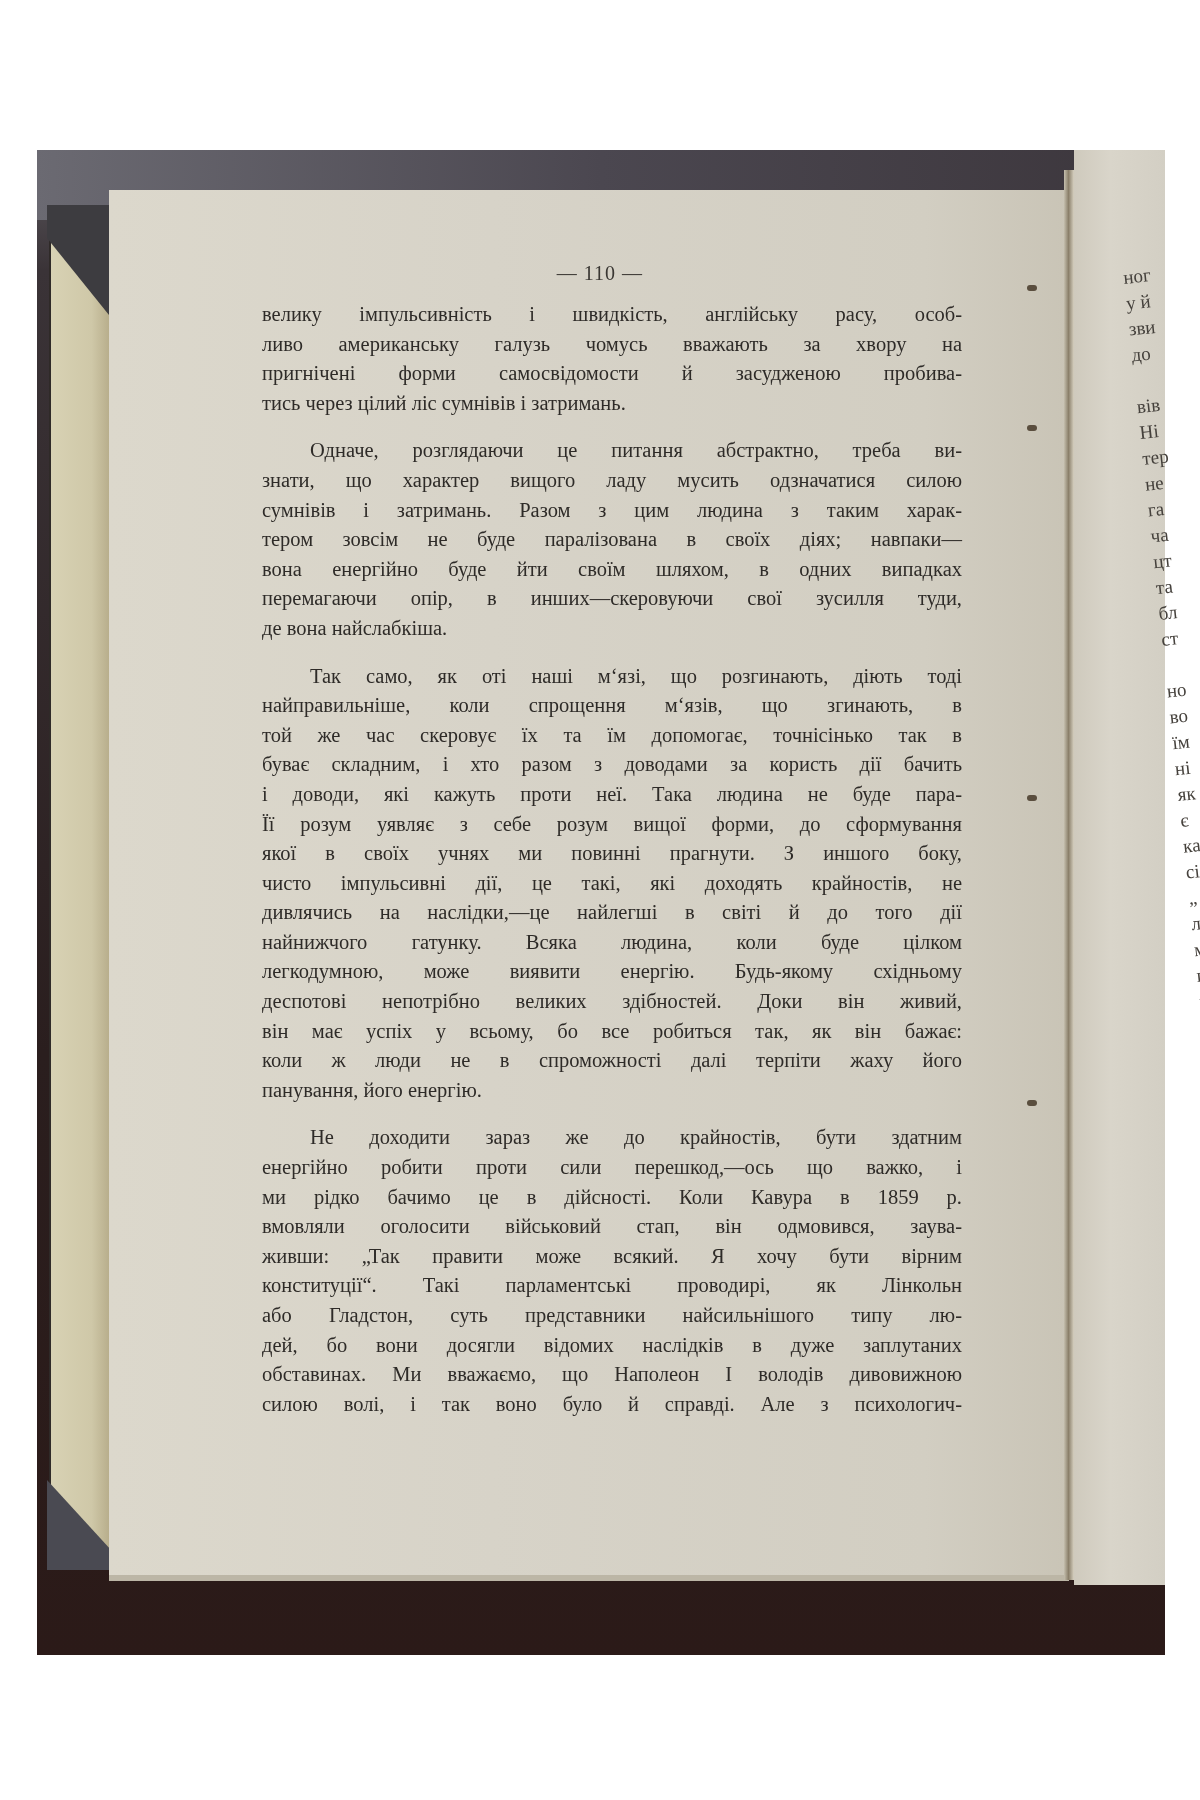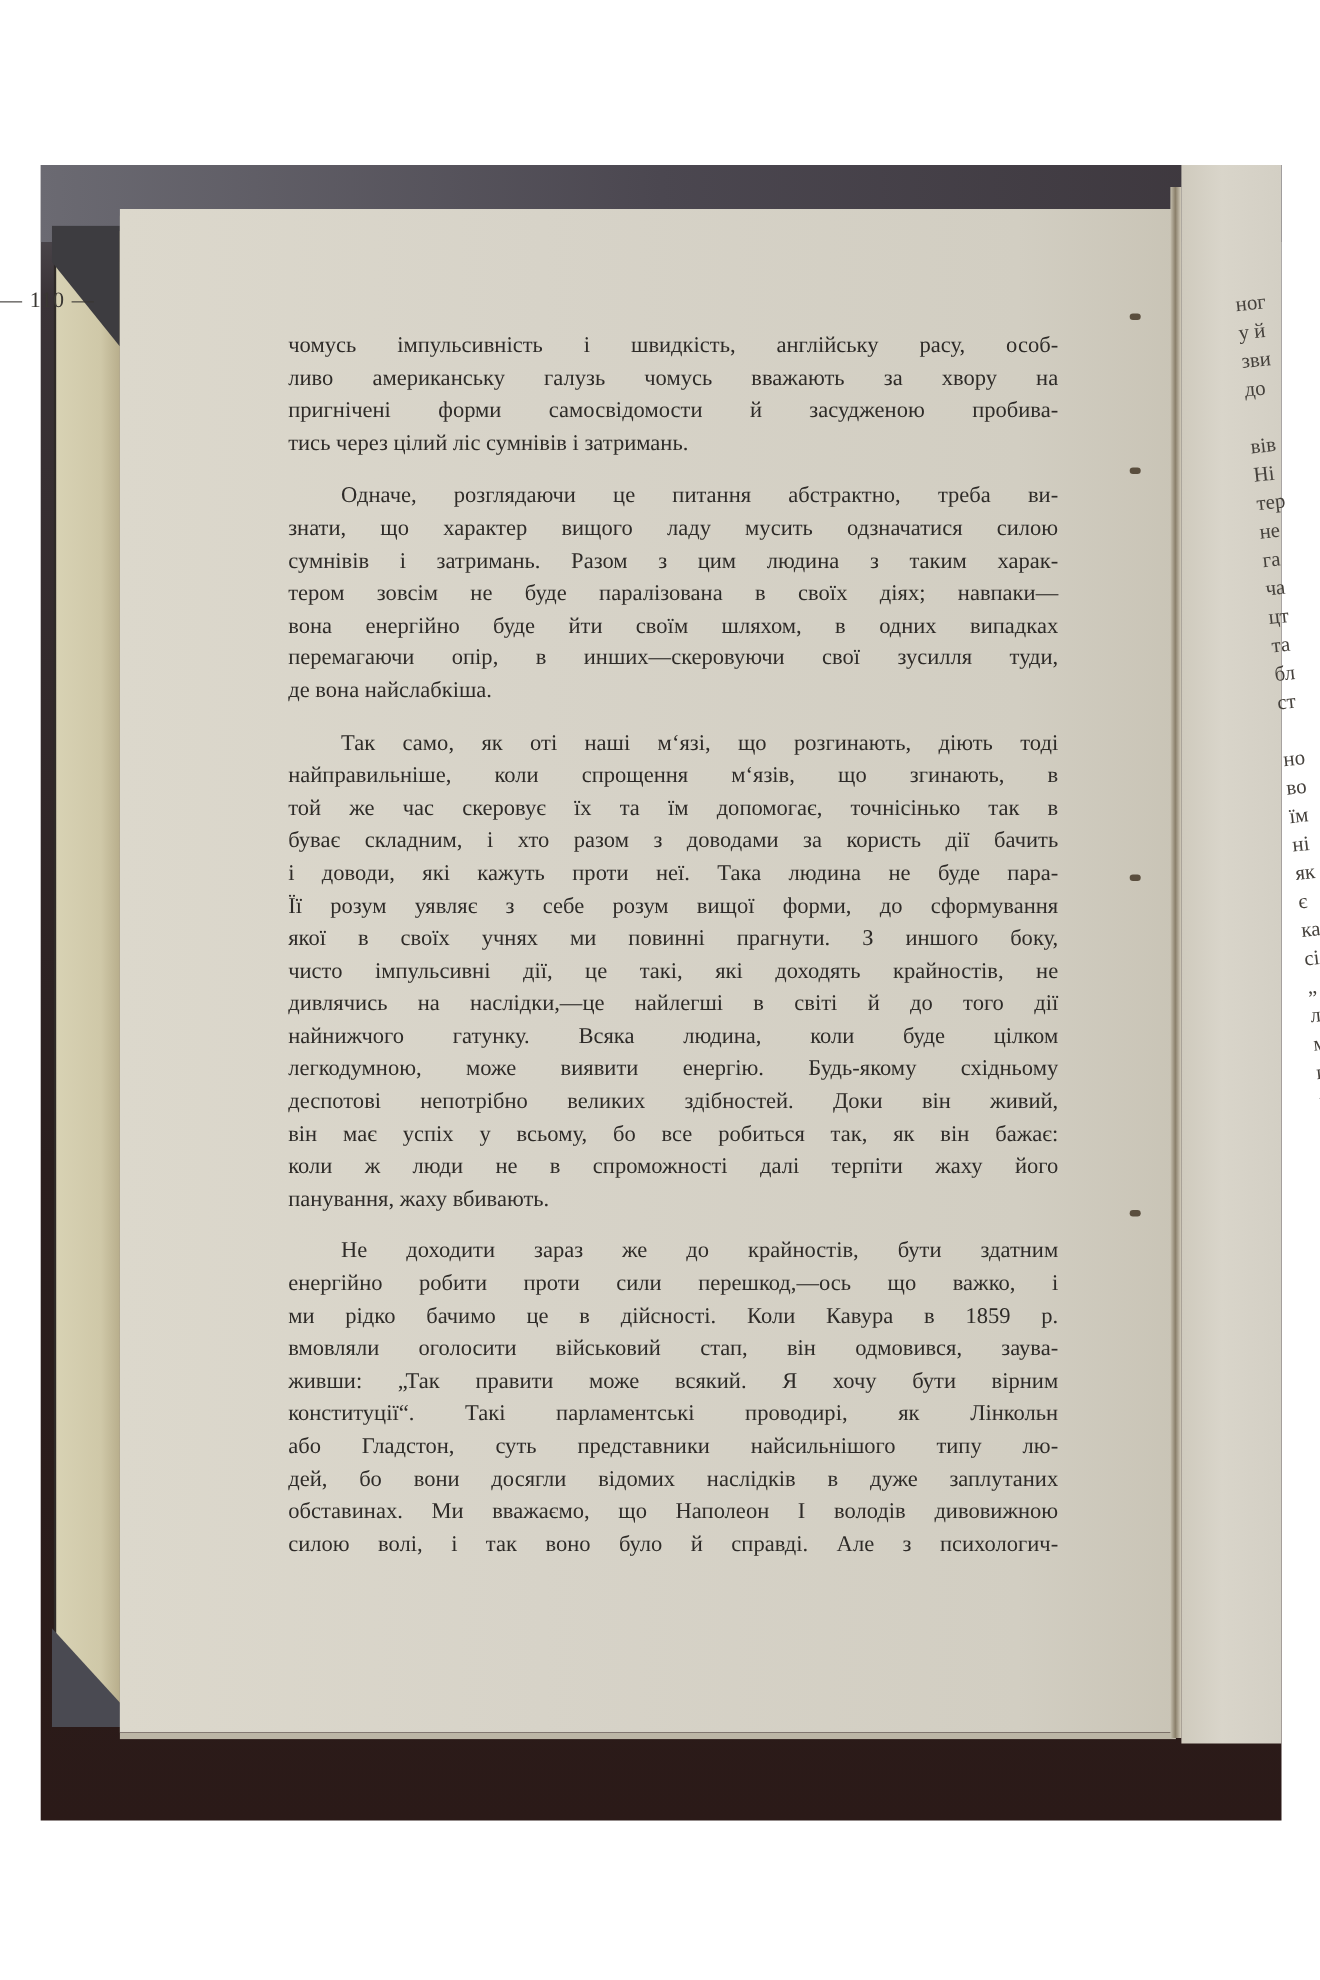--- a/index.html
+++ b/index.html
@@ -39,21 +39,21 @@
   }
   .gutter {
     position: absolute; left: 1027px; top: 20px; width: 10px; height: 1410px;
     background: linear-gradient(90deg, #c5bfae 0%, #8a7f6a 45%, #d6d0c0 100%);
   }
   .page-right {
     position: absolute; left: 1037px; top: 0px; width: 91px; height: 1435px;
     background: linear-gradient(90deg, #cfcabd 0%, #d9d5ca 40%, #d3cfc4 100%);
   }
   .page-number {
-    position: absolute; left: 0; top: 262px; width: 1200px; 
+    position: absolute; left: 0; top: 262px; width: 1200px; text-align: center;
     font-size: 20px; color: #3a3733; letter-spacing: 1px;
   }
   .text-block {
     position: absolute; left: 262px; top: 300px; width: 700px;
     color: #2e2b28; font-size: 20.5px; line-height: 29.6px;
     text-align: justify;
   }
   .text-block .line {
     display: block; white-space: nowrap; text-align-last: justify;
     height: 29.6px; overflow: visible;
@@ -86,21 +86,21 @@
 </div>
 
 <div class="stitch" style="top:285px;"></div>
 <div class="stitch" style="top:425px;"></div>
 <div class="stitch" style="top:795px;"></div>
 <div class="stitch" style="top:1100px;"></div>
 
 <div class="page-number">— 110 —</div>
 
 <div class="text-block" id="text-block">
-    <span class="line">чомусь імпульсивність і швидкість, англійську расу, особ-</span>
+    <span class="line">велику імпульсивність і швидкість, англійську расу, особ-</span>
     <span class="line">ливо американську галузь чомусь вважають за хвору на</span>
     <span class="line">пригнічені форми самосвідомости й засудженою пробива-</span>
     <span class="line last">тись через цілий ліс сумнівів і затримань.</span>
     <span class="line indent">Одначе, розглядаючи це питання абстрактно, треба ви-</span>
     <span class="line">знати, що характер вищого ладу мусить одзначатися силою</span>
     <span class="line">сумнівів і затримань. Разом з цим людина з таким харак-</span>
     <span class="line">тером зовсім не буде паралізована в своїх діях; навпаки—</span>
     <span class="line">вона енергійно буде йти своїм шляхом, в одних випадках</span>
     <span class="line">перемагаючи опір, в инших—скеровуючи свої зусилля туди,</span>
     <span class="line last">де вона найслабкіша.</span>
@@ -111,21 +111,21 @@
     <span class="line">і доводи, які кажуть проти неї. Така людина не буде пара-</span>
     <span class="line">Її розум уявляє з себе розум вищої форми, до сформування</span>
     <span class="line">якої в своїх учнях ми повинні прагнути. З иншого боку,</span>
     <span class="line">чисто імпульсивні дії, це такі, які доходять крайностів, не</span>
     <span class="line">дивлячись на наслідки,—це найлегші в світі й до того дії</span>
     <span class="line">найнижчого гатунку. Всяка людина, коли буде цілком</span>
     <span class="line">легкодумною, може виявити енергію. Будь-якому східньому</span>
     <span class="line">деспотові непотрібно великих здібностей. Доки він живий,</span>
     <span class="line">він має успіх у всьому, бо все робиться так, як він бажає:</span>
     <span class="line">коли ж люди не в спроможності далі терпіти жаху його</span>
-    <span class="line last">панування, жаху вбивають.</span>
+    <span class="line last">панування, його енергію.</span>
     <span class="line indent">Не доходити зараз же до крайностів, бути здатним</span>
     <span class="line">енергійно робити проти сили перешкод,—ось що важко, і</span>
     <span class="line">ми рідко бачимо це в дійсності. Коли Кавура в 1859 р.</span>
     <span class="line">вмовляли оголосити військовий стап, він одмовився, заува-</span>
     <span class="line">живши: „Так правити може всякий. Я хочу бути вірним</span>
     <span class="line">конституції“. Такі парламентські проводирі, як Лінкольн</span>
     <span class="line">або Гладстон, суть представники найсильнішого типу лю-</span>
     <span class="line">дей, бо вони досягли відомих наслідків в дуже заплутаних</span>
     <span class="line">обставинах. Ми вважаємо, що Наполеон I володів дивовижною</span>
     <span class="line">силою волі, і так воно було й справді. Але з психологич-</span>

